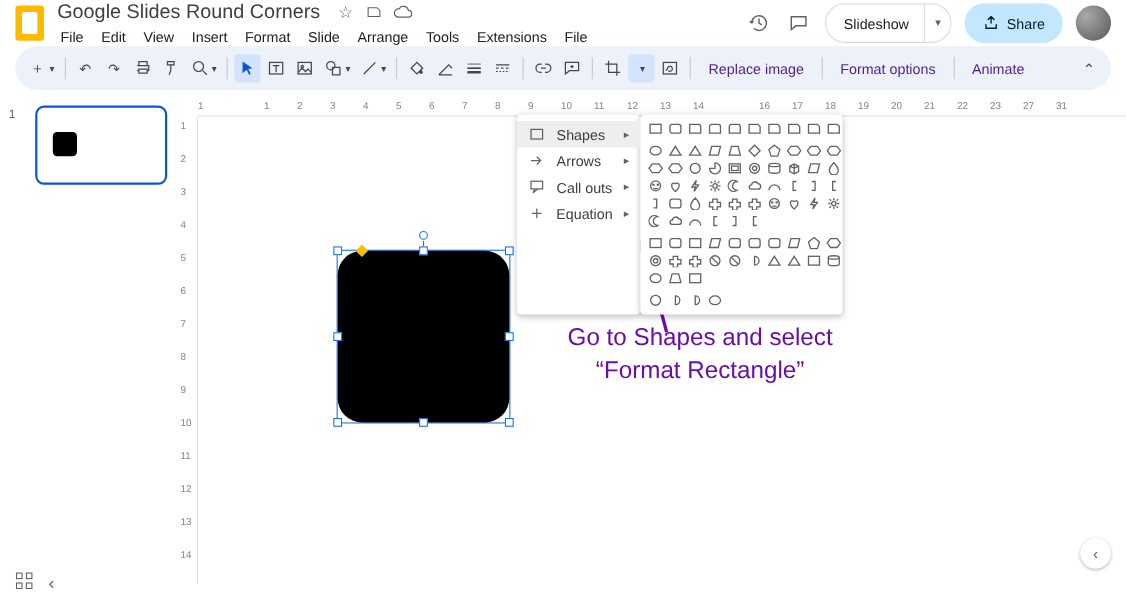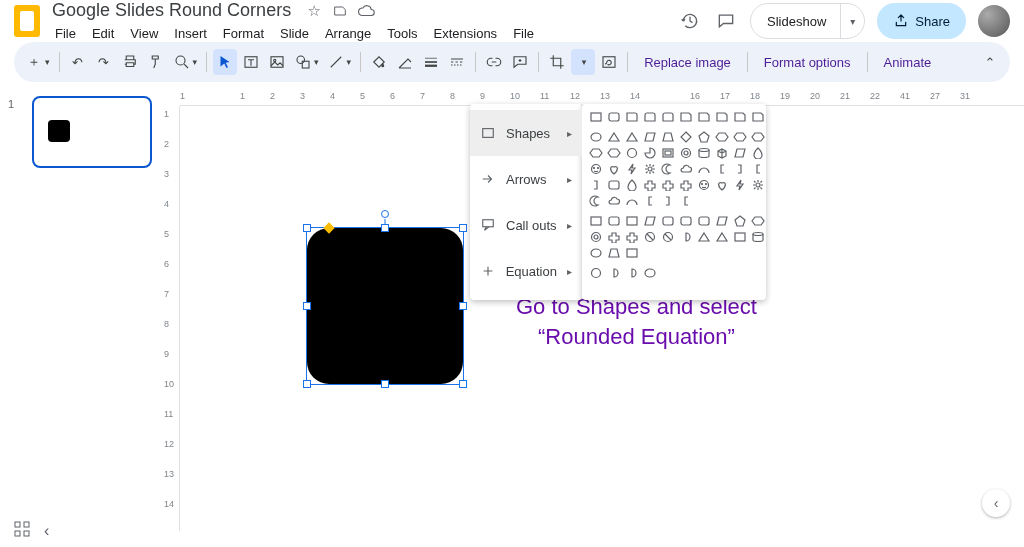--- a/index.html
+++ b/index.html
@@ -57,21 +57,21 @@
   .h-nw { left: -4px; top: -4px; } .h-n { left: 50%; top: -4px; transform: translateX(-50%); } .h-ne { right: -4px; top: -4px; }
   .h-w { left: -4px; top: 50%; transform: translateY(-50%); } .h-e { right: -4px; top: 50%; transform: translateY(-50%); }
   .h-sw { left: -4px; bottom: -4px; } .h-s { left: 50%; bottom: -4px; transform: translateX(-50%); } .h-se { right: -4px; bottom: -4px; }
   .rot { position: absolute; left: 50%; top: -18px; width: 8px; height: 8px; border: 1.5px solid #1a73e8; border-radius: 50%; background: #fff; transform: translateX(-50%); }
   .rot::after { content:""; position:absolute; left:50%; top:8px; width:1px; height:8px; background:#1a73e8; transform:translateX(-50%);}
   .adj { position: absolute; left: 18px; top: -4px; width: 8px; height: 8px; background: #fbbc04; transform: rotate(45deg); }
 
   
   .dropdown { position: absolute; left: 284px; top: -8px; display: flex; z-index: 10; }
   .menu-col { width: 112px; background: #fff; border-radius: 4px; box-shadow: 0 2px 6px rgba(0,0,0,.25); padding: 6px 0; font-size: 13px; }
-  .menu-row { display: flex; align-items: center; height: 46px; padding: 0 10px 0 10px; cursor: pointer; gap: 10px; position: relative; color: #3c4043; }
+  .menu-row { display: flex; align-items: center; height: 24px; padding: 0 10px 0 10px; cursor: pointer; gap: 10px; position: relative; color: #3c4043; }
   .menu-row:hover, .menu-row.hover { background: #eeeeee; }
   .menu-row .arrow { margin-left: auto; font-size: 10px; color: #5f6368; }
   .menu-icon { width:16px; height:16px; display:flex; align-items:center; justify-content:center; color:#5f6368; }
   .menu-icon svg { width:14px; height:14px; fill:none; stroke:currentColor; stroke-width:1.3; }
 
   .shapes-fly { width: 184px; background: #fff; border-radius: 4px; box-shadow: 0 2px 6px rgba(0,0,0,.25); padding: 6px; margin-left: 0px; }
   .shape-grid { display: grid; grid-template-columns: repeat(10, 16px); gap: 2px 2px; margin-bottom: 6px; }
   .shape-grid:last-child { margin-bottom: 0; }
   .sg-cell { width: 16px; height: 14px; display: flex; align-items: center; justify-content: center; cursor: pointer; }
   .sg-cell svg { width: 14px; height: 12px; fill: none; stroke: #5f6368; stroke-width: 1.2; }
@@ -323,21 +323,21 @@
           <span class="htick" style="left: 420px;">13</span>
           <span class="htick" style="left: 450px;">14</span>
           <span class="htick" style="left: 476px; margin-top: 40px;">15</span>
           <span class="htick" style="left: 510px;">16</span>
           <span class="htick" style="left: 540px;">17</span>
           <span class="htick" style="left: 570px;">18</span>
           <span class="htick" style="left: 600px;">19</span>
           <span class="htick" style="left: 630px;">20</span>
           <span class="htick" style="left: 660px;">21</span>
           <span class="htick" style="left: 690px;">22</span>
-          <span class="htick" style="left: 720px;">41</span>
+          <span class="htick" style="left: 720px;">23</span>
           <span class="htick" style="left: 750px;">27</span>
           <span class="htick" style="left: 780px;">31</span>
         </div>
     </div>
     <div class="vruler">
       <div class="ruler-ticks" id="vruler">
           <span class="vtick" style="top: 8px;">1</span>
           <span class="vtick" style="top: 38px;">2</span>
           <span class="vtick" style="top: 68px;">3</span>
           <span class="vtick" style="top: 98px;">4</span>
@@ -854,21 +854,21 @@
       <svg class="anno-arrow" width="200" height="230">
         <defs>
             <marker id="ah" markerWidth="10" markerHeight="10" refX="8" refY="3" orient="auto">
               <path d="M0,0 L9,3 L0,6 z" fill="#6a0dad"></path>
             </marker>
           </defs>
         <path d="M110 200 C 90 120, 60 60, 55 10" stroke="#6a0dad" stroke-width="3" fill="none" marker-end="url(#ah)"></path>
       </svg>
       <div class="anno-text">
         <div>Go to Shapes and select</div>
-        <div>“Rounded Equation”</div>
+        <div>“Format Rectangle”</div>
       </div>
     </div>
   </div>
 
   <div class="right-fab">‹</div>
 </div>
 
 <div class="footer">
   <span class="fbtn"><svg width="16" height="16" viewBox="0 0 16 16">
         <rect x="1" y="1" width="5" height="5" fill="none" stroke="#5f6368"></rect>

